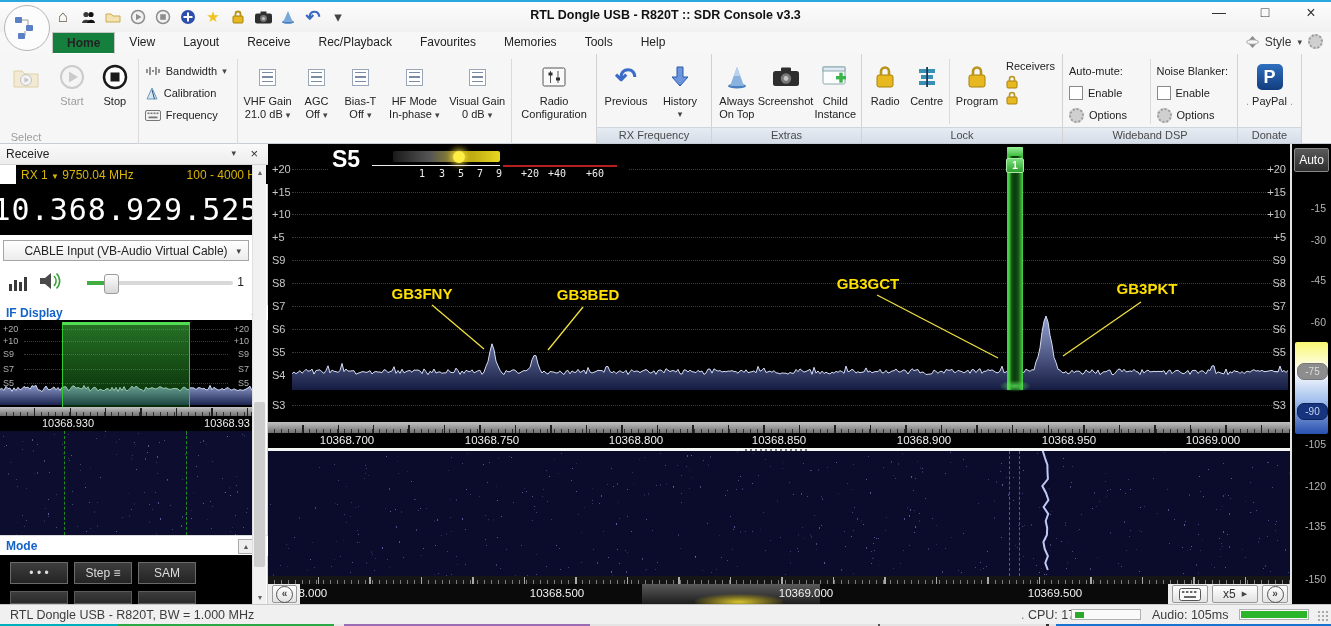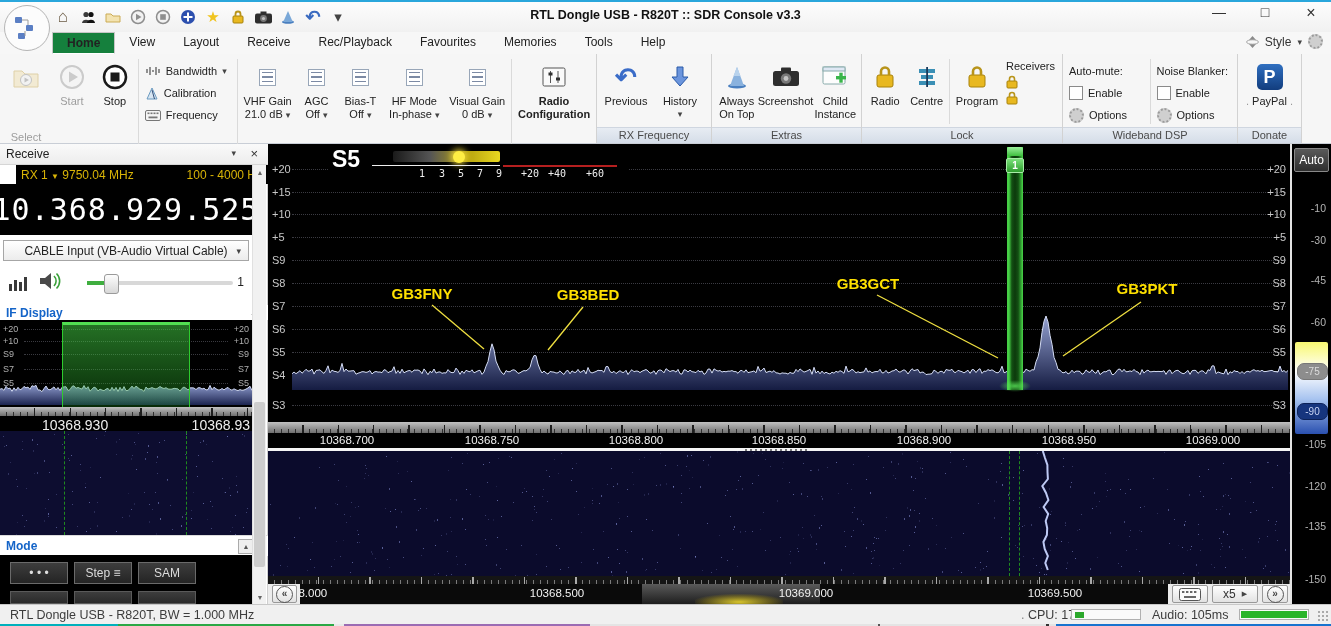--- a/index.html
+++ b/index.html
@@ -50,21 +50,21 @@
   #volthumb{position:absolute;left:17px;top:-7px;width:13px;height:18px;background:linear-gradient(#fdfdfd,#d8d8d8);border:1px solid #9a9a9a;border-radius:3px;}
   .paneltitle{font-size:12px;font-weight:bold;color:#1464c8;}
   #ifhdr{position:absolute;top:161px;left:0;width:268px;height:15px;background:#fff;}
   #ifplot{position:absolute;top:176px;left:0;width:252px;height:87px;background:#000;overflow:hidden;}
   .ifrow{position:absolute;left:24px;right:24px;border-top:1px dotted #3a3a40;}
   .iflab{position:absolute;font-size:9px;color:#b0b0b0;}
   #ifgreen{position:absolute;left:62px;top:2px;width:126px;height:83px;border:1px solid #2ecc2e;border-top:3px solid #52dd52;background:linear-gradient(rgba(70,215,70,.52),rgba(25,150,25,.28));}
   .ruler{background:linear-gradient(#c2c2c2,#6f6f6f);position:absolute;overflow:hidden;}
   .ruler .tmin{position:absolute;bottom:0;left:0;right:0;height:4px;background:repeating-linear-gradient(90deg,transparent 0 6px,#2e2e2e 6px 7px);}
   .ruler .tmaj{position:absolute;bottom:0;left:0;right:0;height:8px;background:repeating-linear-gradient(90deg,transparent 0 34px,#1e1e1e 34px 35.5px);}
-  #iffreq{position:absolute;top:272px;left:0;width:252px;height:15px;background:#000;color:#eee;font-size:14px;}
+  #iffreq{position:absolute;top:272px;left:0;width:252px;height:15px;background:#000;color:#eee;font-size:11px;}
   #wfL{position:absolute;top:287px;left:0;width:252px;height:104px;background:#0d0d30;overflow:hidden;}
   #modehdr{position:absolute;top:391px;left:0;width:268px;height:20px;background:#fff;border-top:1px solid #dcdcdc;}
   #modebody{position:absolute;top:411px;left:0;width:252px;height:49px;background:#000;overflow:hidden;}
   .modebtn{position:absolute;top:7px;height:22px;width:58px;background:linear-gradient(#3d3d3d,#242424);border:1px solid #6a6a6a;color:#ddd;font-size:12px;display:flex;align-items:center;justify-content:center;box-sizing:border-box;}
   .modebtn2{position:absolute;top:36px;height:13px;width:58px;background:linear-gradient(#3d3d3d,#2a2a2a);border:1px solid #5a5a5a;box-sizing:border-box;}
   #lscroll{position:absolute;top:21px;left:252px;width:14px;height:439px;background:#f1f1f1;border-left:1px solid #e0e0e0;box-sizing:border-box;}
   .sarrow{position:absolute;left:0;width:14px;height:14px;font-size:7px;color:#666;display:flex;align-items:center;justify-content:center;}
   #lthumb{position:absolute;left:1px;top:237px;width:11px;height:165px;background:#cdcdcd;border-radius:2px;}
   
   #display{position:absolute;top:142px;left:268px;width:1022px;height:460px;background:#000;overflow:hidden;}
@@ -328,21 +328,21 @@
         <div class="bigbtn" style="width:64px;">
           <span class="ic">
               <span class="listic">
                 <i></i>
               </span>
             </span>
           <span>Visual Gain</span>
           <span><span>0 dB</span> <span class="car">▾</span></span>
         </div>
         <div class="vdiv"></div>
-        <div class="bigbtn" style="width:80px;font-weight:bold;">
+        <div class="bigbtn" style="width:80px;">
           <span class="ic">
               <svg width="24" height="20">
                 <rect x="1" y="1" width="22" height="18" rx="1.5" fill="#fafafa" stroke="#555"></rect>
                 <line x1="8.5" y1="4" x2="8.5" y2="16" stroke="#555"></line>
                 <line x1="16" y1="4" x2="16" y2="16" stroke="#555"></line>
                 <rect x="6.5" y="5.5" width="4" height="3" fill="#2e2e2e"></rect>
                 <rect x="14" y="10.5" width="4" height="3" fill="#2e2e2e"></rect>
               </svg>
             </span>
           <span>Radio Configuration</span>
@@ -1413,21 +1413,21 @@
           <span class="navcirc">
             <span>»</span>
           </span>
         </div>
     </div>
   </div>
 
   <div id="rscale">
     <div id="autob">Auto</div>
     <div id="rticks">
-        <div class="rtick" style="top: 58px;">-10</div>
+        <div class="rtick" style="top: 58px;">-15</div>
         <div class="rtick" style="top: 90px;">-30</div>
         <div class="rtick" style="top: 130px;">-45</div>
         <div class="rtick" style="top: 172px;">-60</div>
         <div class="rtick" style="top: 294px;">-105</div>
         <div class="rtick" style="top: 336px;">-120</div>
         <div class="rtick" style="top: 376px;">-135</div>
         <div class="rtick" style="top: 416px; margin-top: 13px;">-150</div>
       </div>
     <div id="rgrad"></div>
     <div class="rhandle" id="rh75">-75</div>

